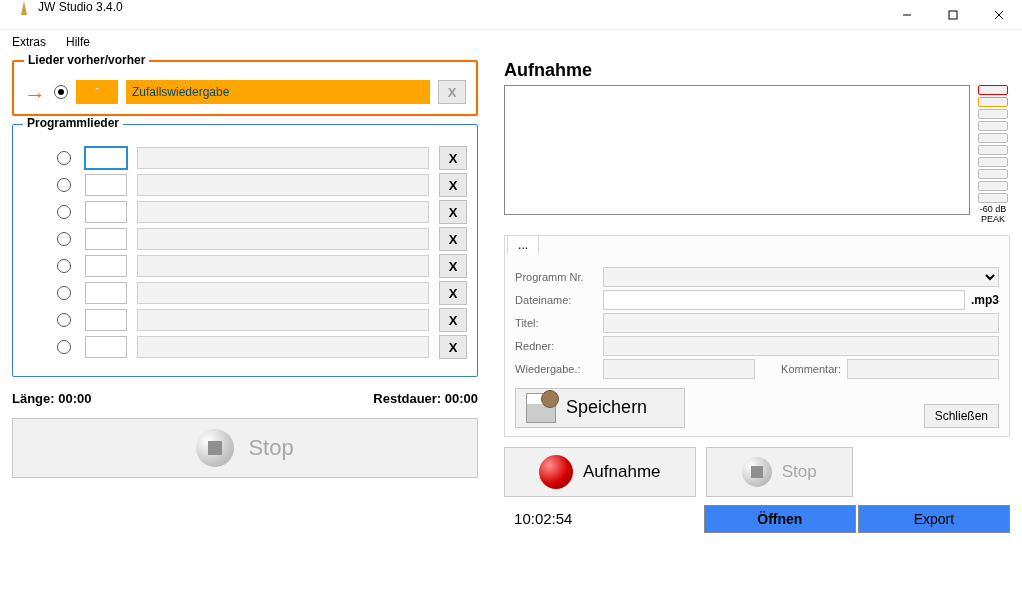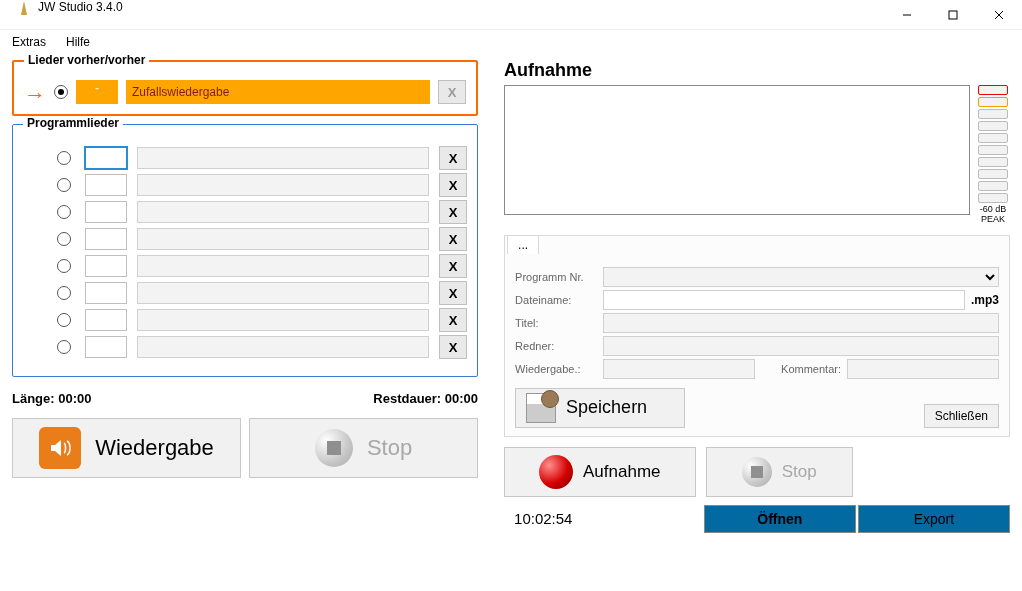--- a/index.html
+++ b/index.html
@@ -27,21 +27,21 @@
   .group.orange { border: 2px solid #ff6a00; }
   .group.blue   { border: 1px solid #3a7bd5; }
   .group-title { position: absolute; top: -9px; left: 10px; background: #fff; padding: 0 4px; font-size: 12px; font-weight: 600; }
 
   
   .row-ba { display: flex; align-items: center; gap: 8px; }
   .arrow { color: #ff6a00; font-size: 22px; font-weight: bold; line-height: 1; }
   .radio { appearance: none; width: 14px; height: 14px; border: 1px solid #555; border-radius: 50%; position: relative; }
   .radio.checked::after { content: ""; position: absolute; inset: 3px; background: #000; border-radius: 50%; }
   .nr-orange { width: 42px; height: 24px; background: #ffa500; border: 1px solid #ffa500; text-align: center; font-size: 12px; color: #fff; }
-  .title-orange { flex: 1; height: 24px; display:flex; align-items:center; padding: 0 6px; background: #ffa500; color: #7f1d1d; font-size: 12px; }
+  .title-orange { flex: 1; height: 24px; display:flex; align-items:center; padding: 0 6px; background: #ffa500; color: #0c4a6e; font-size: 12px; }
   .xbtn, .sq-btn { width: 28px; height: 24px; border: 1px solid #bfbfbf; background: #e9e9e9; font-size: 13px; font-weight: bold; display:flex;align-items:center;justify-content:center; cursor:pointer; }
   .xbtn.dis { color: #9a9a9a; }
 
   
   .song-row { display: flex; align-items: center; gap: 10px; margin: 3px 0 3px 34px; }
   .song-row .radio { margin-right: 4px; }
   .song-nr { width: 42px; height: 22px; border: 1px solid #bfbfbf; font-size: 12px; padding: 0 4px; }
   .song-nr.focus { border: 1px solid #2a8dd4; outline: 1px solid #2a8dd4; }
   .song-title { flex: 1; height: 22px; border: 1px solid #d0d0d0; background: #f3f3f3; font-size: 12px; padding: 0 4px; }
 
@@ -90,21 +90,21 @@
   .medbtn.disabled .t { color: #a8a8a8; }
   .rec-dot { width: 34px; height: 34px; border-radius: 50%; background: radial-gradient(circle at 30% 30%, #ff8f8f, #d40000 55%, #7a0000); }
   .pause-bars { display:flex; gap:4px; }
   .pause-bars div { width: 10px; height: 28px; background: linear-gradient(#e7e7e7,#bdbdbd); border:1px solid #aaa; }
   .stop-sq-gray { width: 30px; height: 30px; border-radius:50%; background: radial-gradient(circle at 30% 30%, #fff, #c7c7c7 60%, #a9a9a9); display:flex;align-items:center;justify-content:center; }
   .stop-sq-gray div { width:12px;height:12px;background:#8f8f8f; }
 
   
   .bottom-row { display: grid; grid-template-columns: 1.3fr 1fr 1fr; gap: 2px; margin-top: 8px; align-items: center; }
   .clock { font-size: 15px; padding-left: 10px; }
-  .smbtn { height: 28px; border: 1px solid #888; background: #0369a1; font-size: 14px; font-weight: 600; }
+  .smbtn { height: 28px; border: 1px solid #888; background: #3b82f6; font-size: 14px; font-weight: 600; }
 </style>
 </head>
 <body>
 
 <div class="titlebar">
   <svg class="icon" viewBox="0 0 16 16">
       <polygon points="8,1 11,15 5,15" fill="#c9a33b"></polygon>
     </svg>
   <span class="title">JW Studio 3.4.0</span>
   <div class="winbtns">
@@ -201,29 +201,20 @@
         <span class="xbtn">X</span>
       </div>
     </div>
 
     <div class="len-row">
       <span><span>Länge:</span> <span>00:00</span></span>
       <span><span>Restdauer:</span> <span>00:00</span></span>
     </div>
 
     <div class="play-row">
-      <div class="bigbtn">
-        <span class="speaker-icon">
-          <svg width="24" height="24" viewBox="0 0 24 24">
-              <path d="M3 9v6h4l6 5V4L7 9H3z" fill="#fff"></path>
-              <path d="M16 7c2 1 2 9 0 10M19 5c4 2 4 12 0 14" stroke="#fff" fill="none" stroke-width="1.5"></path>
-            </svg>
-        </span>
-        <span class="lbl">Wiedergabe</span>
-      </div>
       <div class="bigbtn disabled">
         <span class="stop-icon-circle">
             <span class="sq"></span>
           </span>
         <span class="lbl">Stop</span>
       </div>
     </div>
   </div>
 
   <div class="right">

